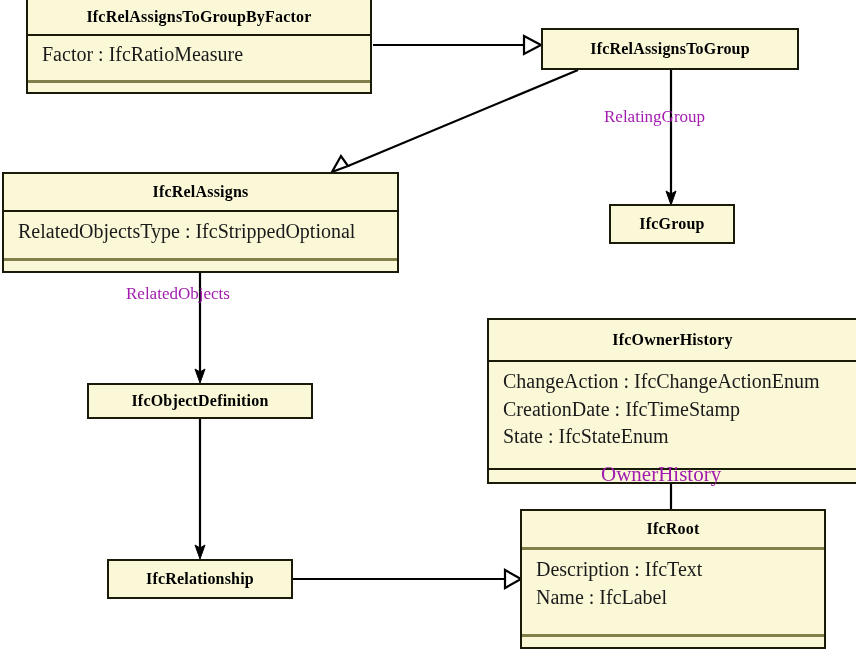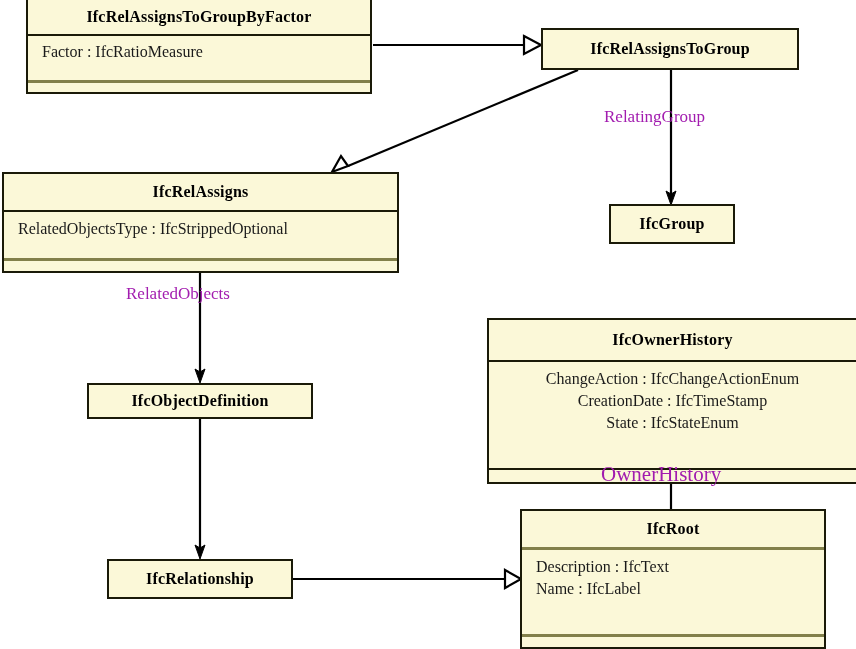--- a/index.html
+++ b/index.html
@@ -39,21 +39,21 @@
   }
   .uml-sep-dark {
     border-top: 2px solid #1a1a08;
   }
   .uml-sep-olive {
     border-top: 3px solid #82804a;
   }
   .uml-attrs {
     box-sizing: border-box;
     padding: 4px 14px 4px 14px;
-    font-size: 16px;
+    font-size: 20px;
     color: #1a1a1a;
     line-height: 1.38;
     text-align: left;
     flex: 1 1 auto;
   }
   .uml-attr {
     white-space: nowrap;
   }
   .uml-empty {
     box-sizing: border-box;
@@ -176,21 +176,21 @@
   <div class="uml-class" style="left:87px; top:383px; width:226px; height:36px;">
     <div class="uml-title" style="height:100%;">IfcObjectDefinition</div>
   </div>
 
   <div class="uml-class" style="left:107px; top:559px; width:186px; height:40px;">
     <div class="uml-title" style="height:100%;">IfcRelationship</div>
   </div>
 
   <div class="uml-class" style="left:487px; top:318px; width:371px; height:166px;">
     <div class="uml-title" style="height:40px;">IfcOwnerHistory</div>
-    <div class="uml-attrs uml-sep-dark" style="height:96px; padding-top:6px;text-align:center;">
+    <div class="uml-attrs uml-sep-dark" style="height:96px; padding-top:6px;">
       <div class="uml-attr">ChangeAction : IfcChangeActionEnum</div>
       <div class="uml-attr">CreationDate : IfcTimeStamp</div>
       <div class="uml-attr">State : IfcStateEnum</div>
     </div>
     <div class="uml-empty uml-sep-dark"></div>
   </div>
 
   <div class="uml-class" style="left:520px; top:509px; width:306px; height:140px;">
     <div class="uml-title" style="height:36px;">IfcRoot</div>
     <div class="uml-attrs uml-sep-olive" style="height:76px; padding-top:6px;">

